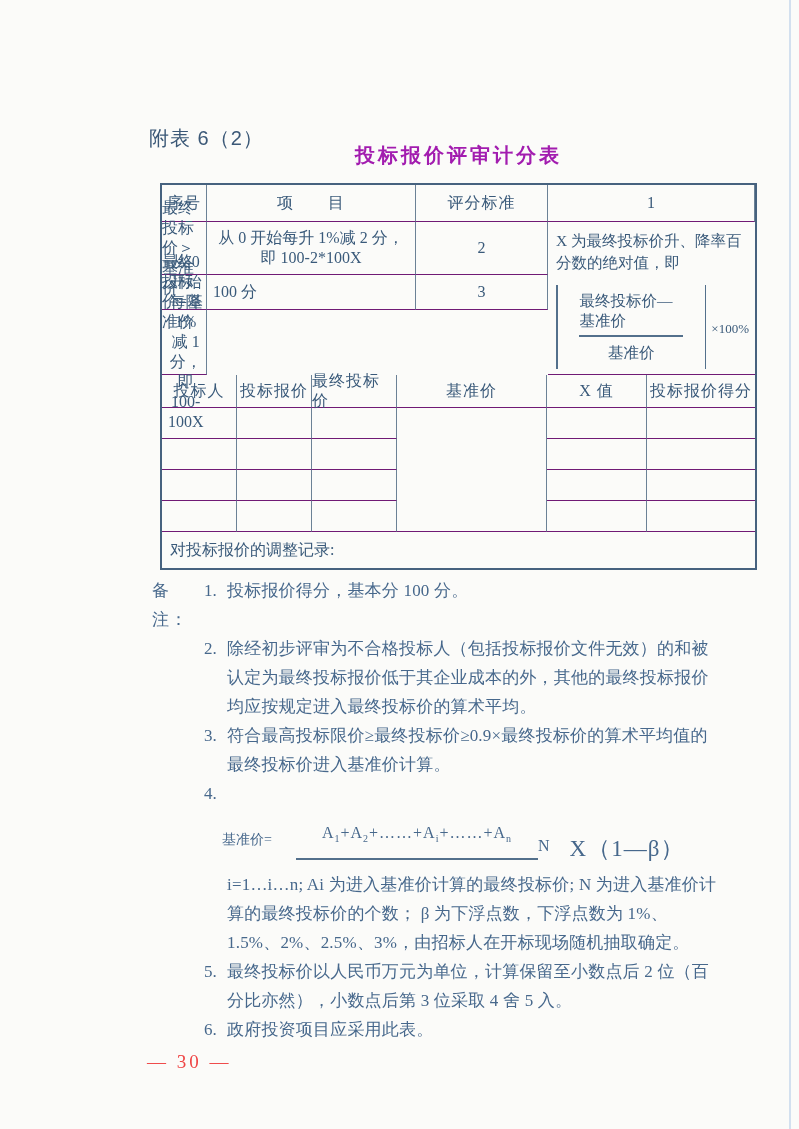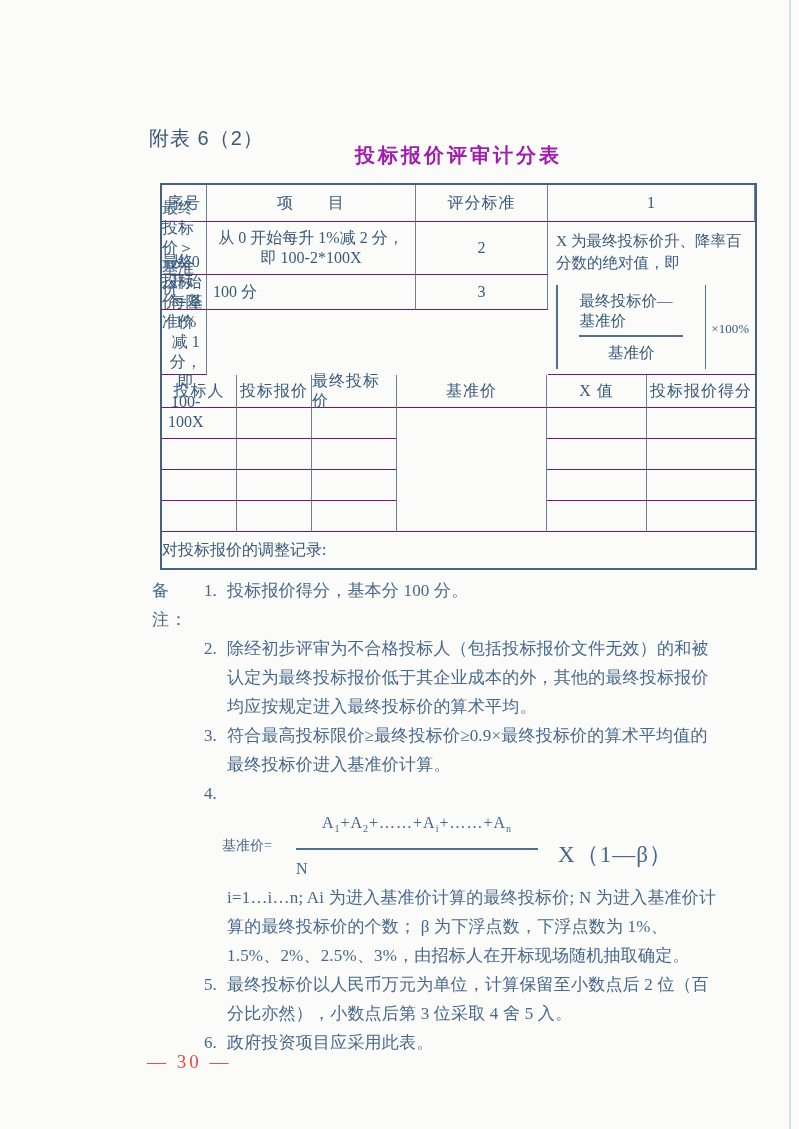--- a/index.html
+++ b/index.html
@@ -30,31 +30,31 @@
      padding:8px 6px 2px 8px;}
   .remark-text{font-size:15.5px;line-height:1.45;}
   .abs-frac{display:flex;align-items:center;margin:10px 0 0 0;}
   .abs-bar{width:2px;height:84px;background:#53708c;}
   .frac{display:flex;flex-direction:column;align-items:center;padding:0 20px;}
   .frac-num{font-size:15.5px;padding:0 2px 5px;}
   .frac-line{width:104px;height:2px;background:#53708c;}
   .frac-den{font-size:15.5px;padding-top:6px;}
   .frac-suffix{font-size:13px;margin-left:5px;margin-top:4px;}
   .merged-base{grid-column:4;grid-row:2/6;}
-  .adjust-row{height:36px;display:flex;align-items:center;font-size:16px;color:#3a5a7a;}
+  .adjust-row{height:36px;display:flex;align-items:center;padding-left:8px;font-size:16px;color:#3a5a7a;}
 
   .notes{position:absolute;left:152px;top:576px;width:566px;font-size:17px;line-height:29px;color:#47688c;}
   .note-row{display:flex;}
   .note-label{width:52px;flex:none;letter-spacing:1px;}
   .note-indent{width:52px;flex:none;}
   .note-no{width:23px;flex:none;}
   .note-text{flex:1;letter-spacing:.2px;}
   .formula-row{margin-left:70px;min-height:62px;display:flex;align-items:center;}
   .f-lhs{font-size:14px;}
-  .f-frac{margin-left:24px;display:flex;flex-direction:column;align-items:flex-start;}
+  .f-frac{margin-left:24px;display:flex;flex-direction:row;align-items:flex-end;}
   .f-num{font-size:16px;padding:0 26px 5px;border-bottom:2px solid #53708c;letter-spacing:1px;}
   .f-num sub{font-size:10px;}
   .f-den{font-size:16px;padding-top:4px;}
   .f-rhs{font-size:23px;margin-left:20px;margin-top:18px;letter-spacing:1px;}
 
   .page-number{position:absolute;left:147px;top:1051px;font-size:19px;color:#ef4444;letter-spacing:3px;}
 </style>
 </head>
 <body>
 

